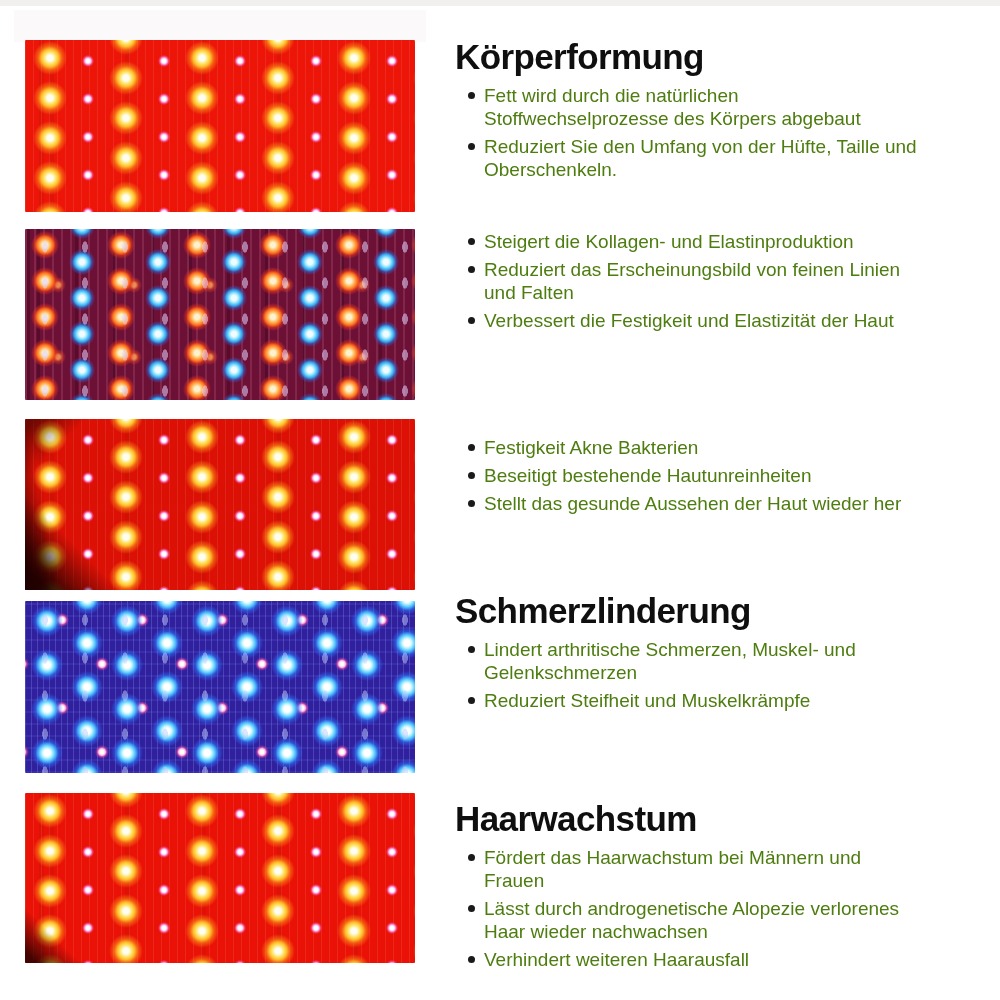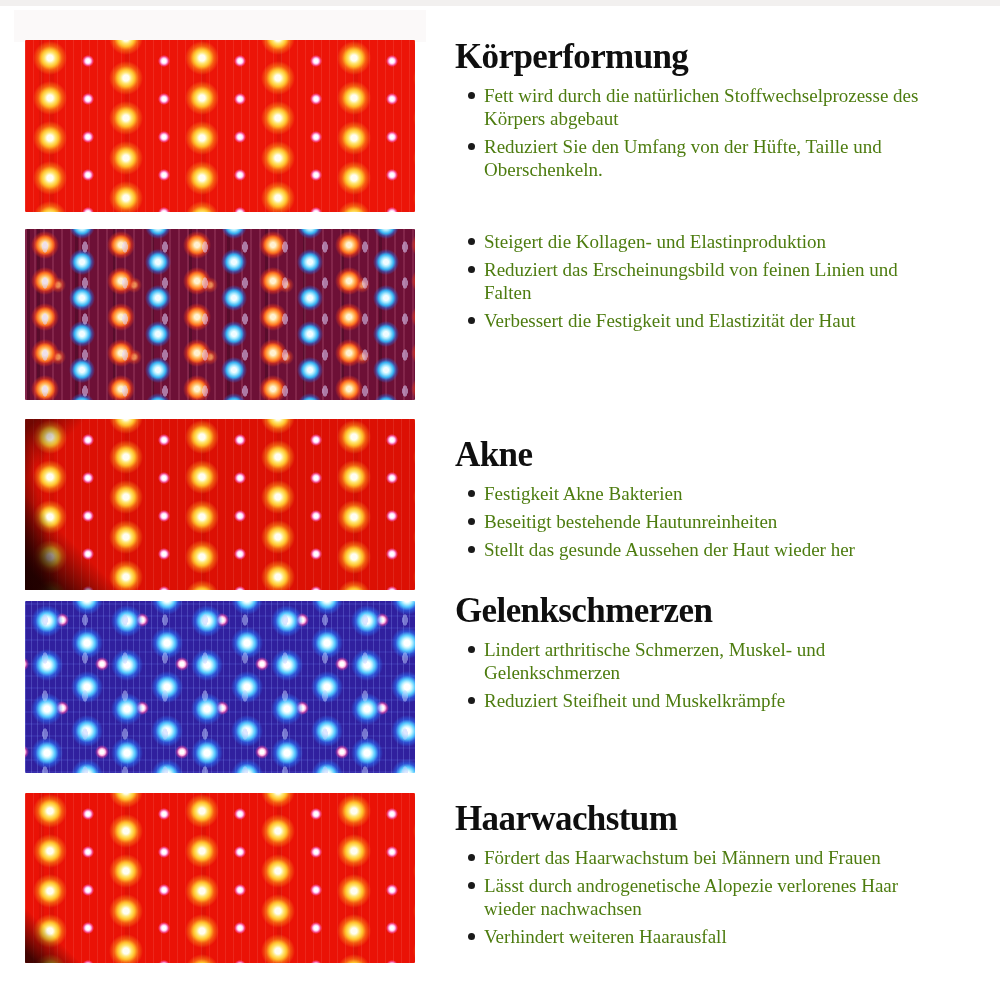--- a/index.html
+++ b/index.html
@@ -1,18 +1,18 @@
 <!DOCTYPE html>
 <html lang="de"><head>
 <meta charset="utf-8">
 <style>
   html,body{margin:0;padding:0;background:#ffffff;}
   .canvas{
     position:relative;width:1000px;height:1000px;background:#ffffff;
-    overflow:hidden;font-family:Liberation Serif, serif;
+    overflow:hidden;font-family:Liberation Sans, sans-serif;
   }
   .top-strip{position:absolute;left:0;top:0;width:1000px;height:6px;background:#f2f0ef;}
   .photo-margin{position:absolute;left:14px;top:10px;width:412px;height:32px;background:#fbf9f9;}
 
   .row{position:absolute;left:25px;width:960px;height:0;}
   .r1{top:40px}.r2{top:229px}.r3{top:419px}.r4{top:601px}.r5{top:793px}
 
   .panel{position:absolute;left:0;top:0;width:390px;border-radius:1px;overflow:hidden;}
   .r1 .panel{height:172px}.r2 .panel{height:171px}.r3 .panel{height:171px}
   .r4 .panel{height:172px}.r5 .panel{height:170px}
@@ -118,33 +118,32 @@
         <li>Steigert die Kollagen- und Elastinproduktion</li>
         <li>Reduziert das Erscheinungsbild von feinen Linien und Falten</li>
         <li>Verbessert die Festigkeit und Elastizität der Haut</li>
       </ul>
     </div>
   </section>
 
   <section class="row r3">
     <div class="panel panel-red-b" role="img" aria-label="Rotes LED-Panel mit orange leuchtenden Dioden und rosa Punkten"></div>
     <div class="text">
-      <h2>Akne</h2>
       <ul>
         <li>Festigkeit Akne Bakterien</li>
         <li>Beseitigt bestehende Hautunreinheiten</li>
         <li>Stellt das gesunde Aussehen der Haut wieder her</li>
       </ul>
     </div>
   </section>
 
   <section class="row r4">
     <div class="panel panel-blue" role="img" aria-label="Blaues LED-Panel mit cyan leuchtenden Dioden und rosa Punkten"></div>
     <div class="text">
-      <h2>Gelenkschmerzen</h2>
+      <h2>Schmerzlinderung</h2>
       <ul>
         <li>Lindert arthritische Schmerzen, Muskel- und Gelenkschmerzen</li>
         <li>Reduziert Steifheit und Muskelkrämpfe</li>
       </ul>
     </div>
   </section>
 
   <section class="row r5">
     <div class="panel panel-red-c" role="img" aria-label="Rotes LED-Panel mit gelb leuchtenden Dioden und rosa Punkten"></div>
     <div class="text">

